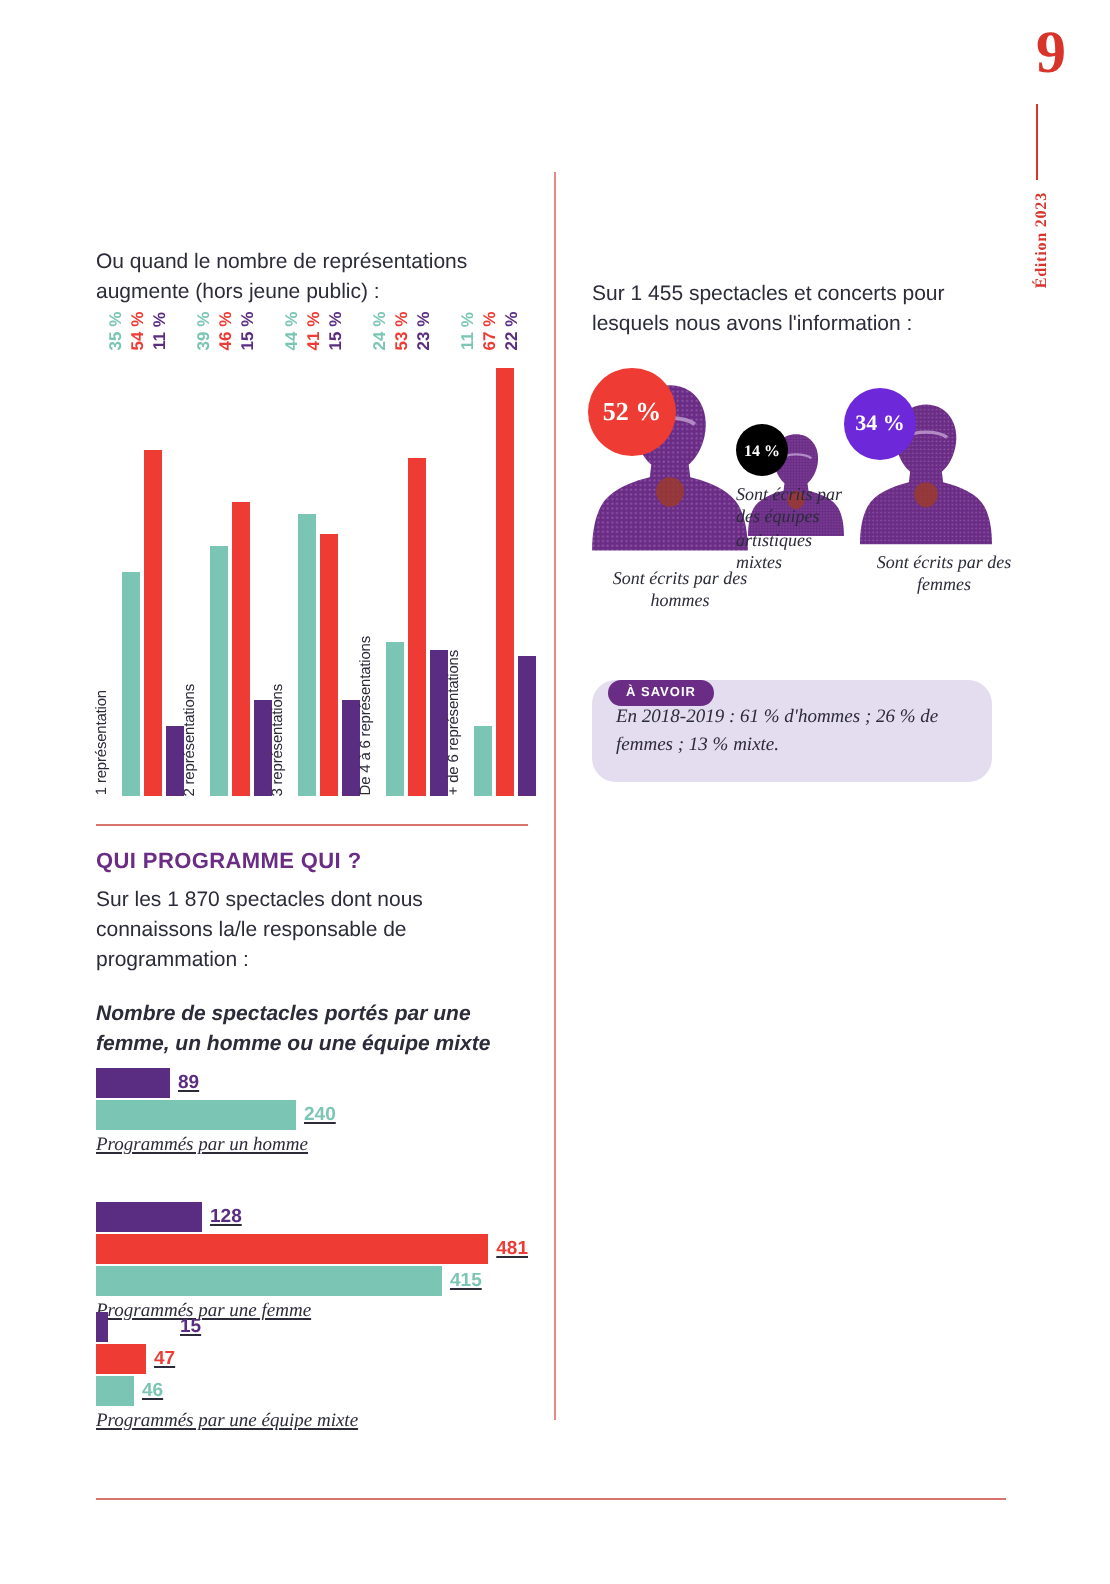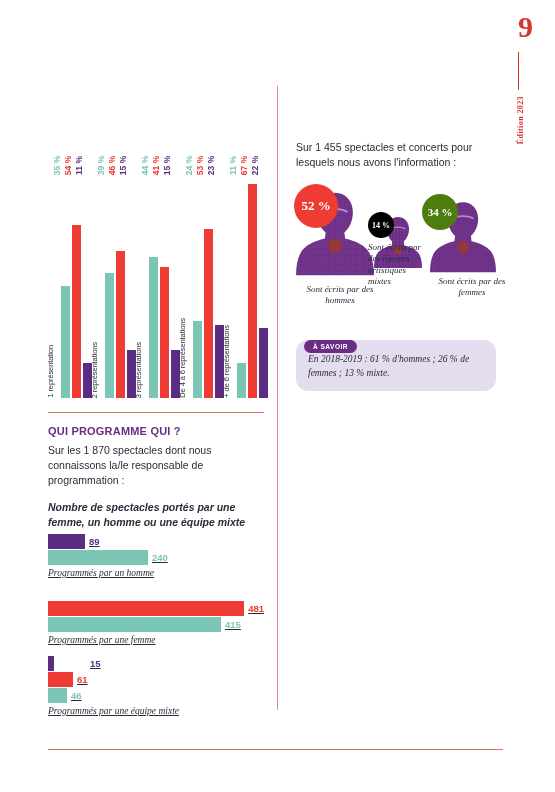--- a/index.html
+++ b/index.html
@@ -178,20 +178,21 @@
 <div class="page">
 
   <div class="page-number">9</div>
   <div class="page-rule"></div>
   <div class="edition">Édition 2023</div>
 
   <div class="v-divider"></div>
   <div class="mid-rule"></div>
   <div class="bottom-rule"></div>
 
+  <div class="intro" style="left:48px;top:124px;width:215px;">Ou quand le nombre de représentations augmente (hors jeune public) :</div>
 
   <div id="vbar">
     <div class="vgroups">
         <div class="vgroup">
           <div class="vcat">1 représentation</div>
           <div style="width: 11px;"></div>
           <div class="vbar-wrap">
             <div class="vval" style="color: rgb(123, 197, 181);">
               <span class="vval-inner">35 %</span>
             </div>
@@ -312,37 +313,41 @@
           <span class="hval" style="color: rgb(91, 45, 130);">89</span>
         </div>
         <div class="hrow">
           <div class="hbar" style="width: 100px; background: rgb(123, 197, 181);"></div>
           <span class="hval" style="color: rgb(123, 197, 181);">240</span>
         </div>
         <div class="hcap">Programmés par un homme</div>
       </div>
       <div class="hgroup" style="top: 601px;">
         <div class="hrow">
+          <div class="hbar" style="width: 53px; background: rgb(91, 45, 130);"></div>
+          <span class="hval" style="color: rgb(91, 45, 130);">128</span>
+        </div>
+        <div class="hrow">
           <div class="hbar" style="width: 200px; background: rgb(238, 59, 51);"></div>
           <span class="hval" style="color: rgb(238, 59, 51);">481</span>
         </div>
         <div class="hrow">
           <div class="hbar" style="width: 173px; background: rgb(123, 197, 181);"></div>
           <span class="hval" style="color: rgb(123, 197, 181);">415</span>
         </div>
         <div class="hcap">Programmés par une femme</div>
       </div>
       <div class="hgroup" style="top: 656px;">
         <div class="hrow">
           <div class="hbar" style="width: 6px; background: rgb(91, 45, 130);"></div>
           <span class="hval" style="color: rgb(91, 45, 130); margin-left: 36px;">15</span>
         </div>
         <div class="hrow">
           <div class="hbar" style="width: 25px; background: rgb(238, 59, 51);"></div>
-          <span class="hval" style="color: rgb(238, 59, 51);">61</span>
+          <span class="hval" style="color: rgb(238, 59, 51);">47</span>
         </div>
         <div class="hrow">
           <div class="hbar" style="width: 19px; background: rgb(123, 197, 181);"></div>
           <span class="hval" style="color: rgb(123, 197, 181);">46</span>
         </div>
         <div class="hcap">Programmés par une équipe mixte</div>
       </div>
     </div>
 
   <div class="sec-sub" style="position:absolute;left:296px;top:140px;width:205px;">Sur 1 455 spectacles et concerts pour lesquels nous avons l'information :</div>
@@ -389,21 +394,21 @@
               <pattern id="hatch66" width="3" height="3" patternUnits="userSpaceOnUse">
                 <rect width="3" height="3" fill="#6A2C84"></rect>
                 <circle cx="1" cy="1" r="0.7" fill="#8E55A8"></circle>
               </pattern>
             </defs>
             <path d="M50 6c-14 0-23 11-23 25 0 11 5 21 11 26l-1 8c-13 3-26 9-31 18-4 7-6 17-6 29h100c0-12-2-22-6-29-5-9-18-15-31-18l-1-8c6-5 11-15 11-26 0-14-9-25-23-25z" fill="url(#hatch66)"></path>
             <path d="M50 65c-5 0-9 4-9 9s4 10 9 10 9-5 9-10-4-9-9-9z" fill="#9B3A2E" opacity="0.85"></path>
             <path d="M34 31c4-3 10-4 16-4s12 1 16 4" stroke="#C8A8D8" stroke-width="2.5" fill="none" opacity="0.75"></path>
           </svg>
         </div>
-        <div class="pct-circle" style="width: 36px; height: 36px; left: -8px; top: -4px; background: #4d7c0f; font-size: 11px; text-align: right;">34 %</div>
+        <div class="pct-circle" style="width: 36px; height: 36px; left: -8px; top: -4px; background: #6d28d9; font-size: 11px; text-align: right;">34 %</div>
       </div>
       <div class="fig-cap" style="position: absolute; left: 140px; top: 100px; width: 72px; text-align: center;">Sont écrits par des femmes</div>
     </div>
 
   <div id="asavoir">
     <div class="asavoir-body">En 2018-2019 : 61 % d'hommes ; 26 % de femmes ; 13 % mixte.</div>
     <div class="asavoir-tag">À SAVOIR</div>
   </div>
 
 </div>

